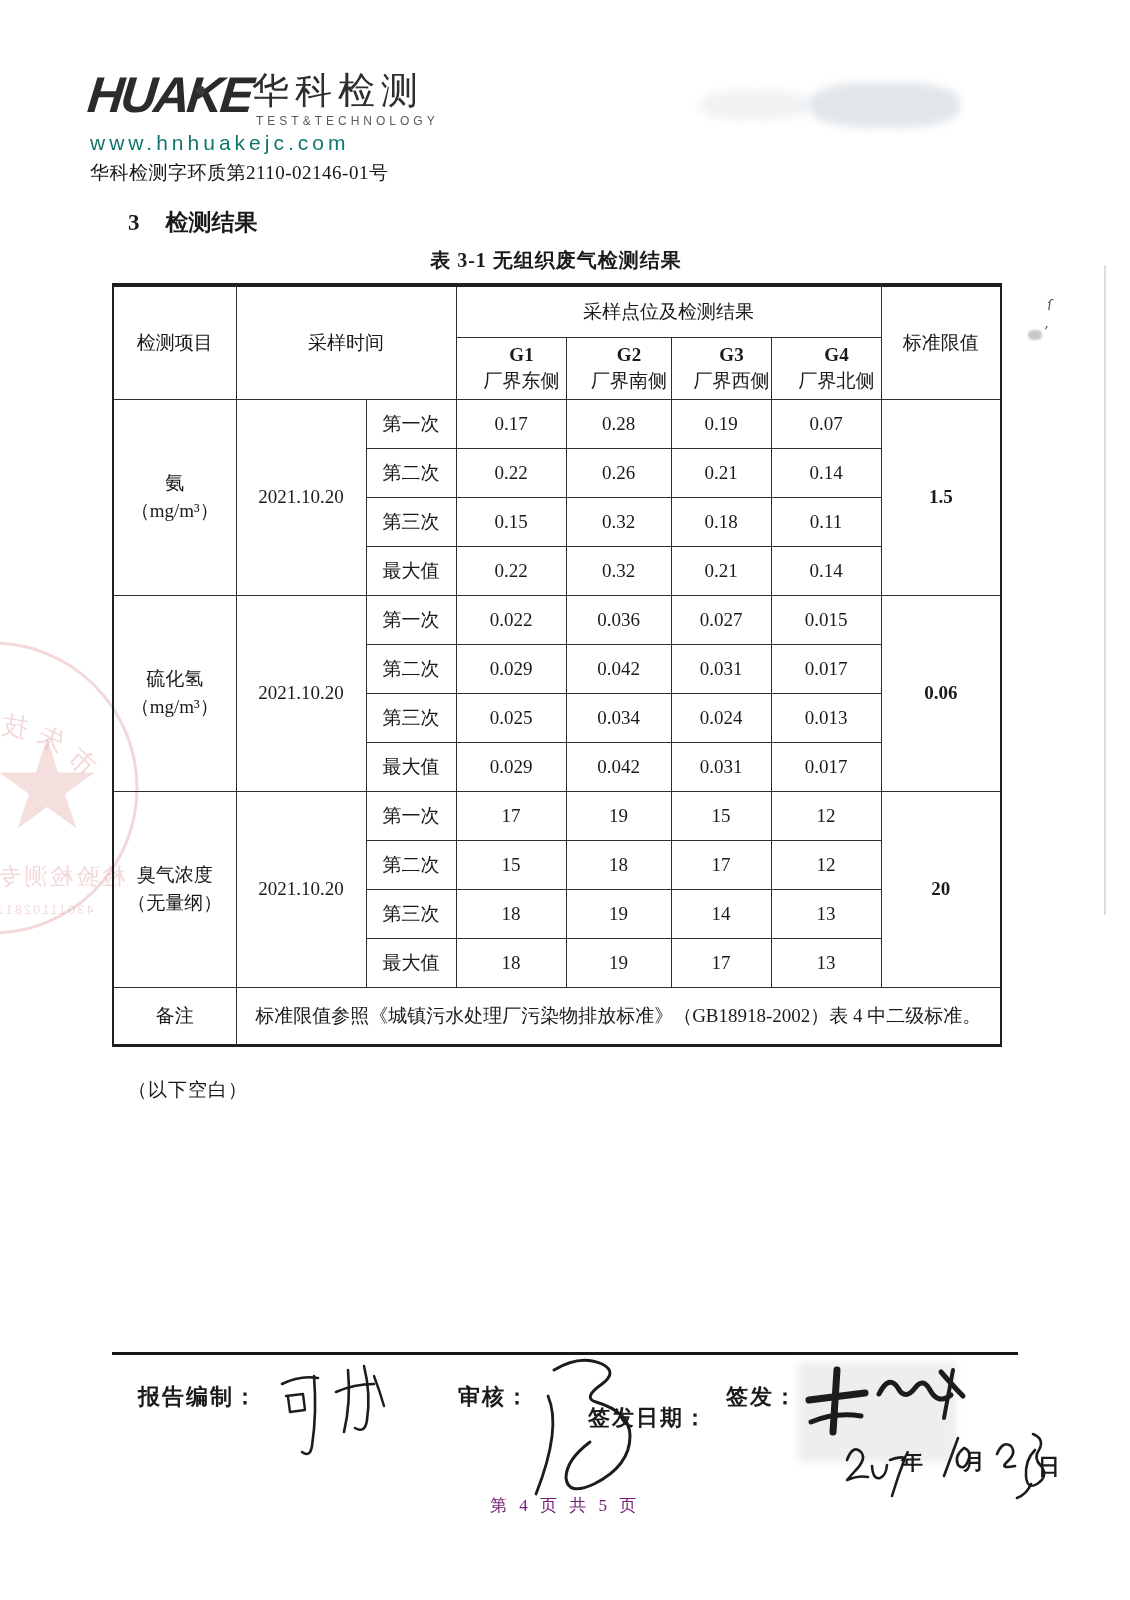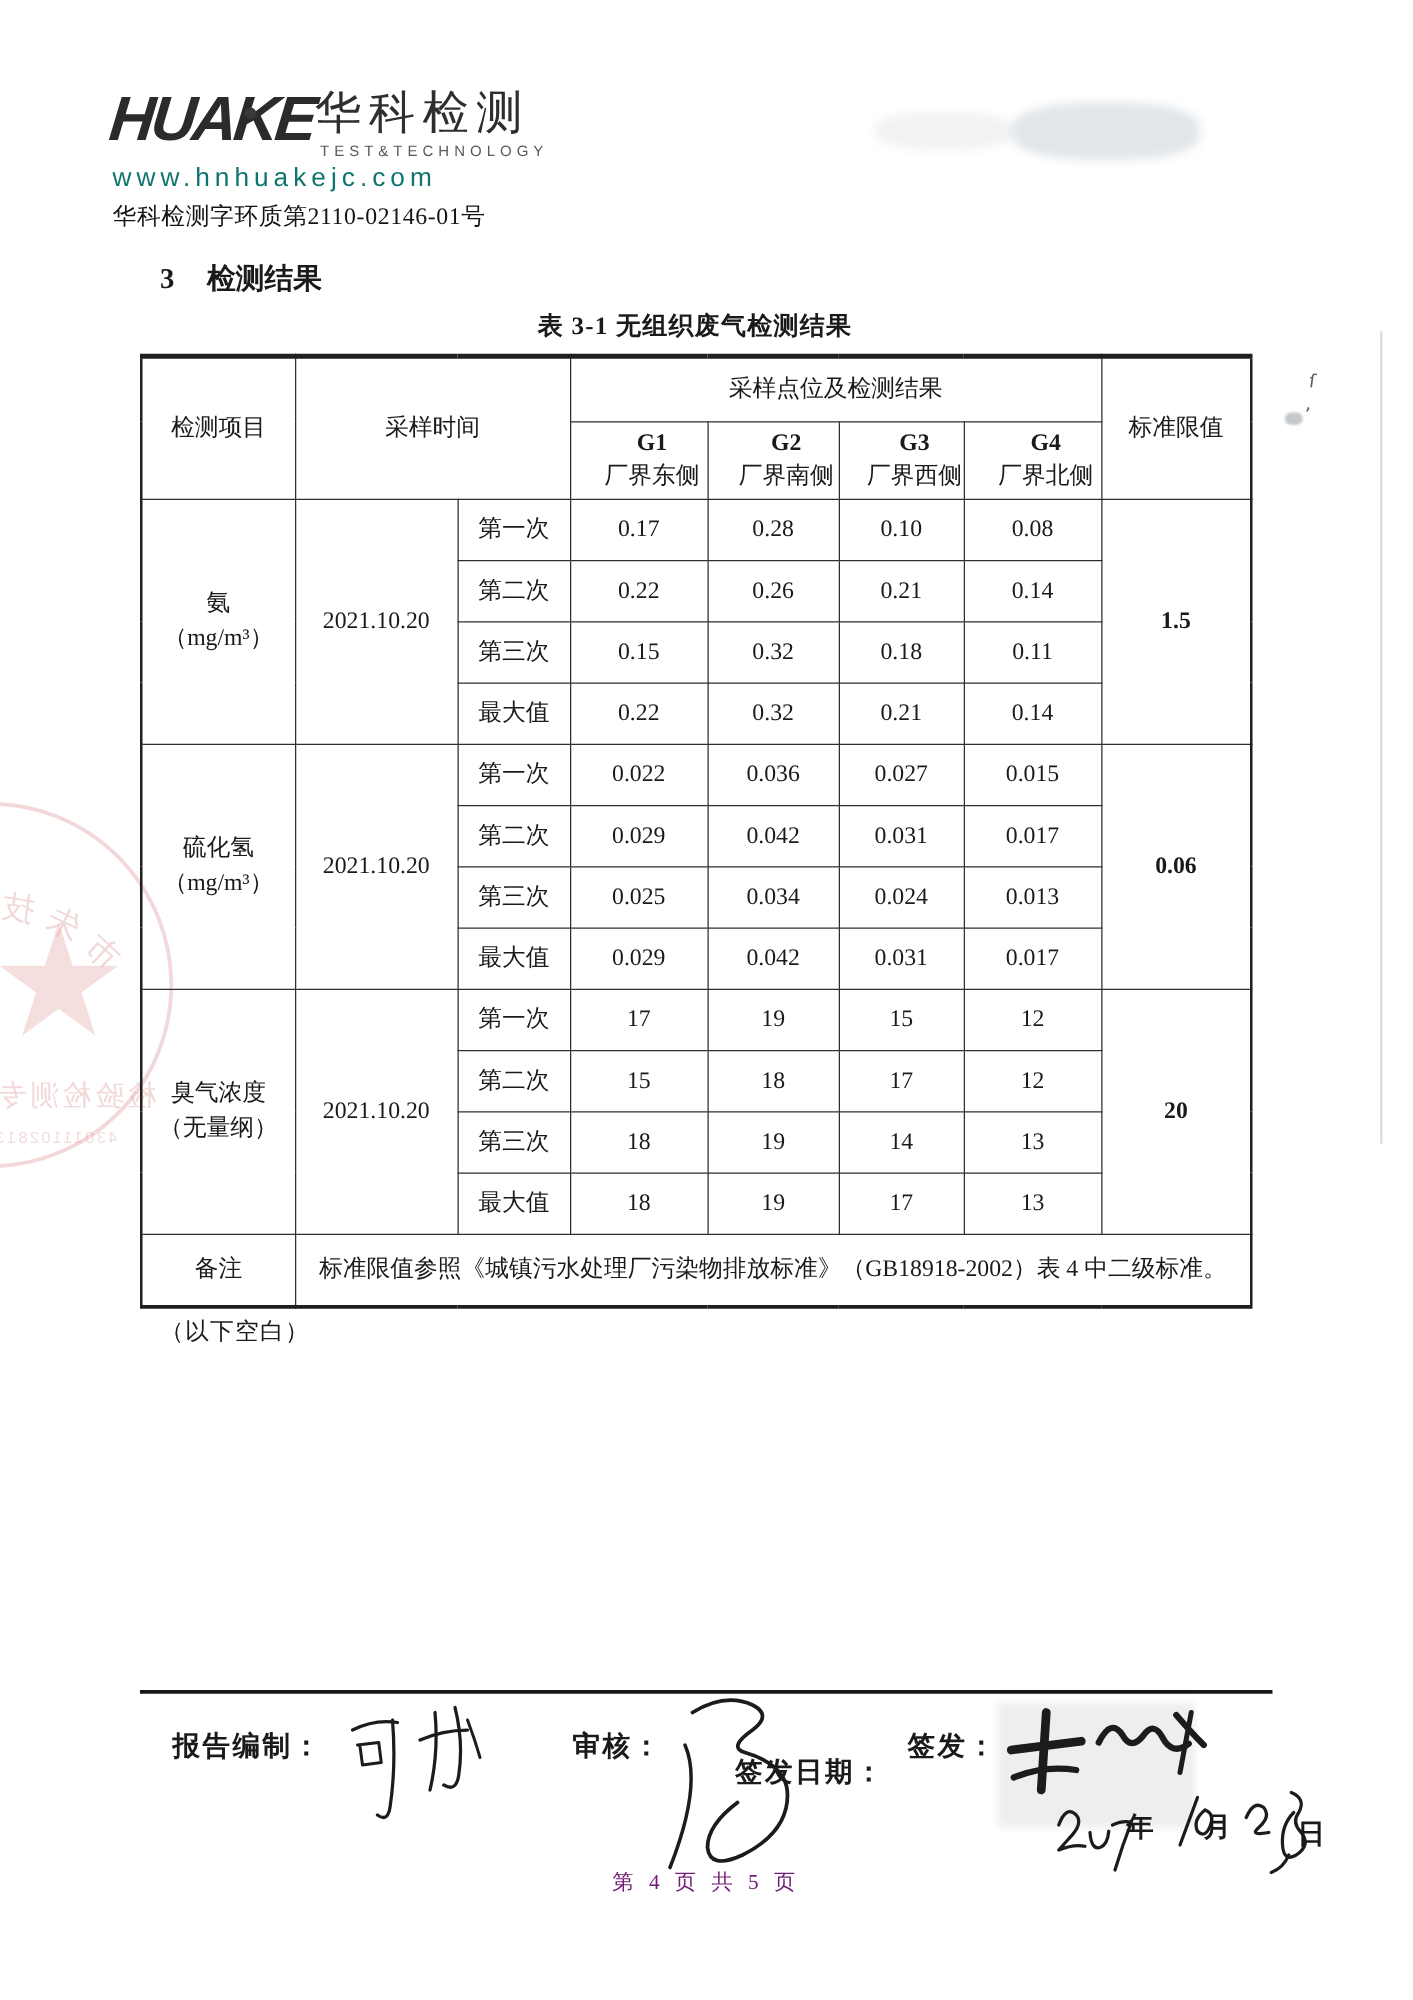--- a/index.html
+++ b/index.html
@@ -60,21 +60,21 @@
   tr.h2 td { height:62px;padding-left:21px; }
   tr.body-row td { height:49px; }
   tr.remark-row td { height:58px; }
   .pt-code { font-weight:bold; font-size:19px; }
   .pt-name { font-size:19px; }
   .item-cell div { line-height:1.5; }
   tr.max-row td { font-weight:normal; }
   td.limit-cell { font-weight:bold; }
   td.remark-text { text-align:left; padding-left:15px; font-size:19px; }
 
-  .below-blank { left:128px; top:1052px; font-size:19px; letter-spacing:1px; }
+  .below-blank { left:128px; top:1077px; font-size:19px; letter-spacing:1px; }
 
   
   .sign-rule { left:112px; top:1352px; width:906px; height:3px; background:#171717; }
   .sign-label { font-size:22px; font-weight:bold; letter-spacing:2px; }
   .lbl-prepared { left:138px; top:1382px; }
   .lbl-review   { left:458px; top:1382px; }
   .lbl-issue    { left:726px; top:1382px; }
   .lbl-date     { left:588px; top:1403px; }
   .unit-char { font-size:22px; font-weight:bold; }
   .u-year  { left:901px; top:1447px; }
@@ -173,22 +173,22 @@
 
     <tr class="body-row">
       <td rowspan="4" class="item-cell">
         <div>氨</div>
         <div>（mg/m³）</div>
       </td>
       <td rowspan="4">2021.10.20</td>
       <td>第一次</td>
       <td>0.17</td>
       <td>0.28</td>
-      <td>0.10</td>
-      <td>0.08</td>
+      <td>0.19</td>
+      <td>0.07</td>
       <td rowspan="4" class="limit-cell">1.5</td>
     </tr>
     <tr class="body-row">
       <td>第二次</td>
       <td>0.22</td>
       <td>0.26</td>
       <td>0.21</td>
       <td>0.14</td>
     </tr>
     <tr class="body-row">

